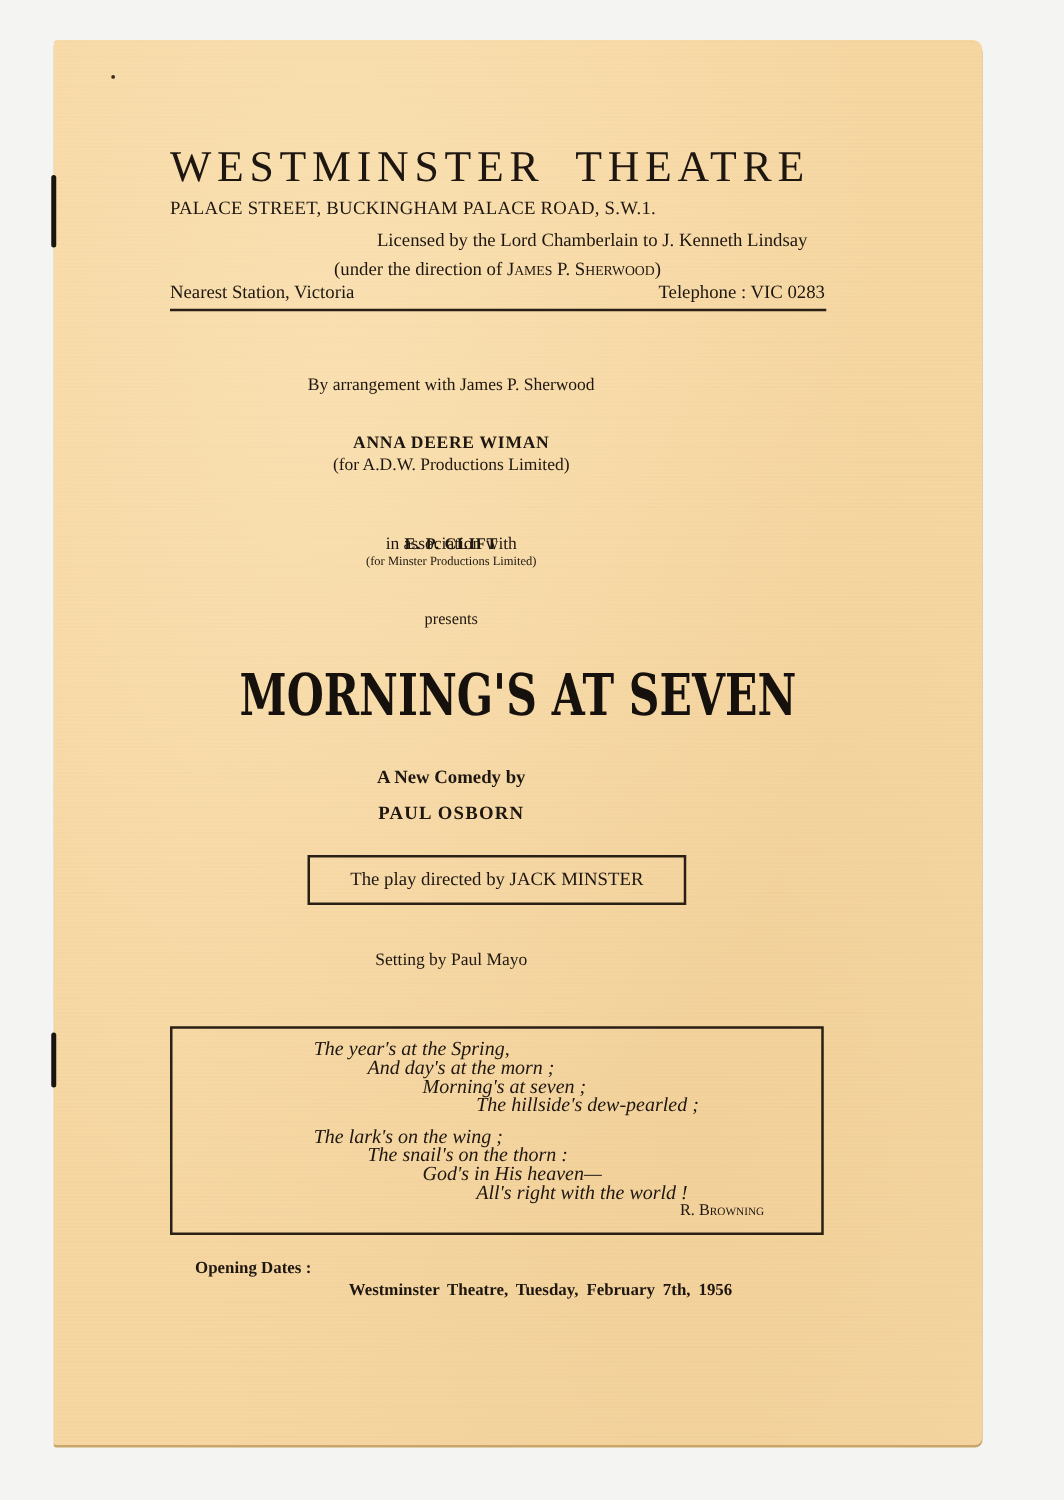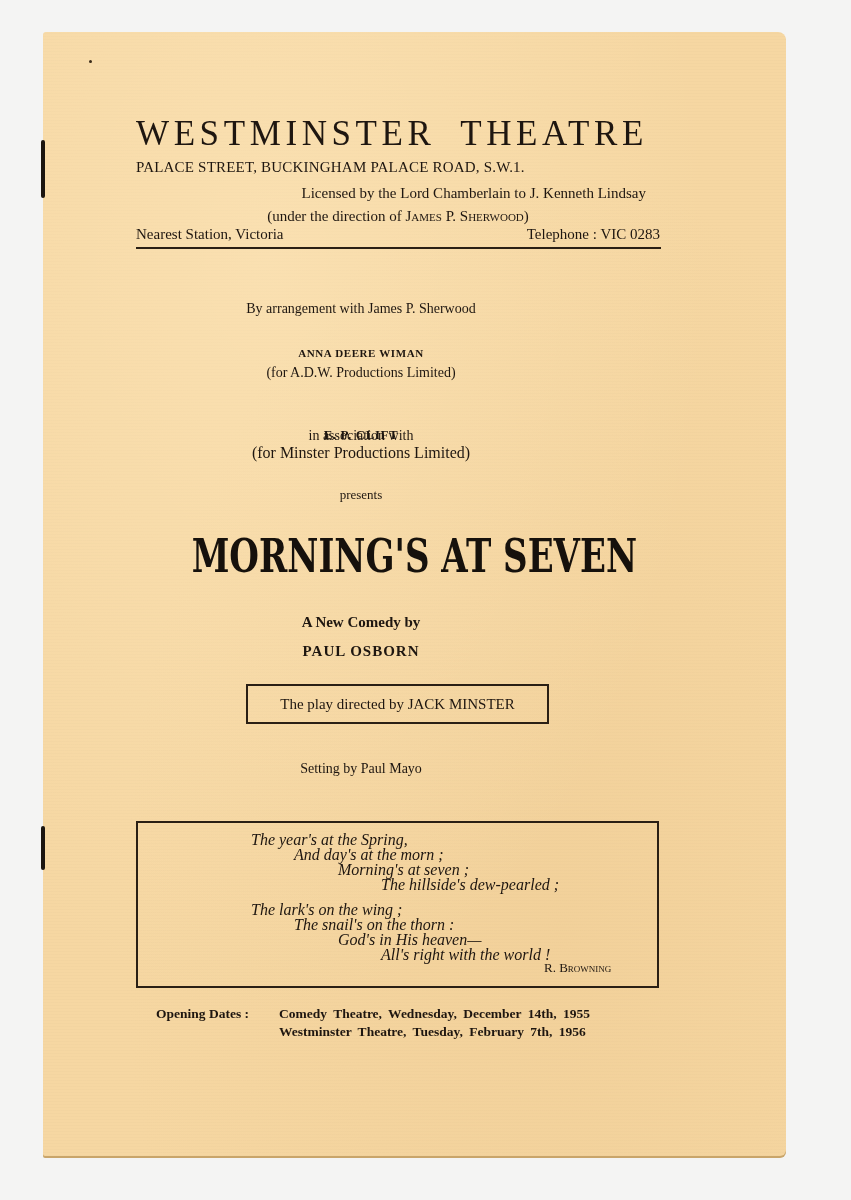--- a/index.html
+++ b/index.html
@@ -92,25 +92,25 @@
   .rule {
     position: absolute;
     top: 215px;
     left: 93px;
     width: 525px;
     height: 0;
     border-top: 2px solid #2a1f14;
   }
 
   .arrangement { top: 269px; font-size: 14px; }
-  .producer { top: 315px; font-size: 11px; font-weight: bold; letter-spacing: 0.6px; }
+  .producer { top: 315px; font-size: 14px; font-weight: bold; letter-spacing: 0.6px; }
   .producer-co { top: 333px; font-size: 14px; }
   .association { top: 376px; font-size: 14px; margin-top: 20px; }
   .producer2 { top: 395px; font-size: 13px; font-weight: bold; letter-spacing: 0.6px; }
-  .producer2-co { top: 412px; font-size: 16px; }
+  .producer2-co { top: 412px; font-size: 10px; }
   .presents { top: 455px; font-size: 13px; }
 
   .play-title {
     top: 497px;
     left: 0;
     width: 743px;
     text-align: center;
     font-family: "DejaVu Serif", serif;
     font-weight: bold;
     font-size: 46px;
@@ -210,15 +210,14 @@
     <div class="poem-line" style="left:200px; top:38px;">Morning's at seven ;</div>
     <div class="poem-line" style="left:243px; top:53px;">The hillside's dew-pearled ;</div>
     <div class="poem-line" style="left:113px; top:78px;">The lark's on the wing ;</div>
     <div class="poem-line" style="left:156px; top:93px;">The snail's on the thorn :</div>
     <div class="poem-line" style="left:200px; top:108px;">God's in His heaven—</div>
     <div class="poem-line" style="left:243px; top:123px;">All's right with the world !</div>
     <div class="attribution" style="left:406px; top:137px;">R. Browning</div>
   </div>
 
   <div class="abs opening-label">Opening Dates :</div>
-  <div class="abs opening-date" style="top:974px;">Comedy Theatre, Wednesday, December 14th, 1955</div>
   <div class="abs opening-date" style="top:992px;">Westminster Theatre, Tuesday, February 7th, 1956</div>
 </div>
 
 </body></html>

